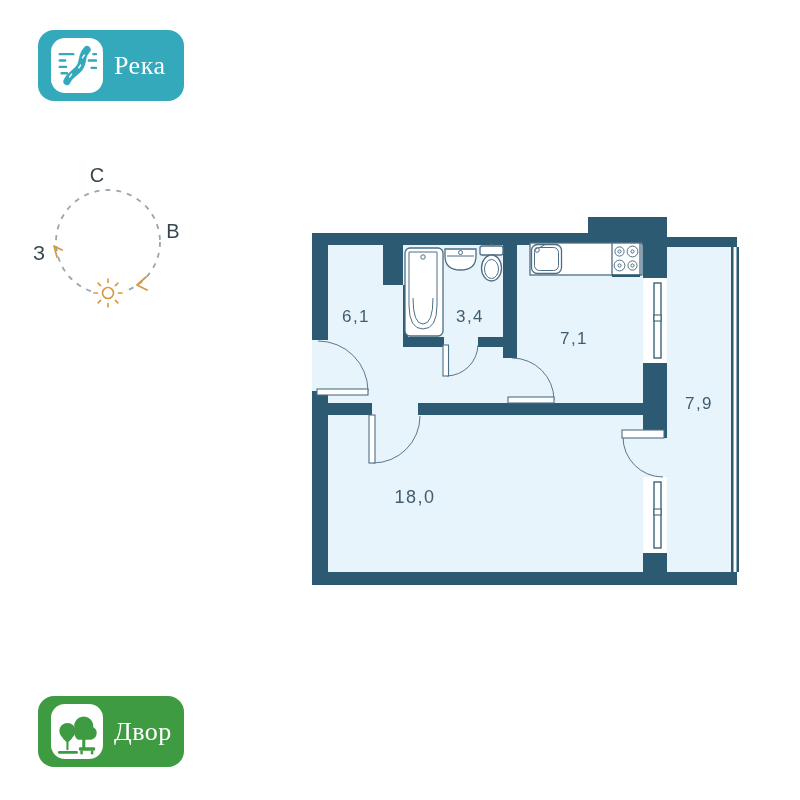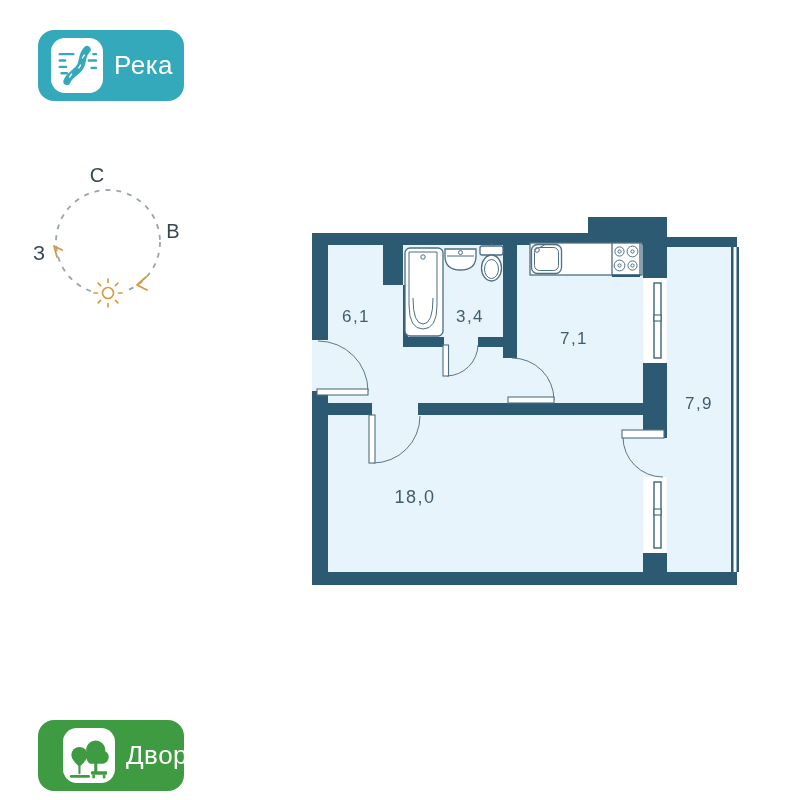--- a/index.html
+++ b/index.html
@@ -23,28 +23,29 @@
     fill:var(--room-label);font-size:17px;letter-spacing:1.5px;
     text-anchor:middle;font-family:"Liberation Sans",sans-serif;
   }
   .room-label.big{font-size:18px;}
   
   .badge{
     position:absolute;left:38px;width:146px;height:71px;border-radius:16px;
     display:flex;align-items:center;box-sizing:border-box;
   }
   .badge.river{top:30px;background:var(--river-badge);}
-  .badge.yard{top:720px;background:var(--yard-badge);padding-left:12px;}
+  .badge.yard{top:696px;background:var(--yard-badge);}
   .badge .tile{
     width:52px;height:55px;background:#ffffff;border-radius:14px;
     margin-left:13px;display:flex;align-items:center;justify-content:center;flex:0 0 auto;
   }
   .badge .lbl{
     color:var(--badge-text);font-size:26px;font-weight:500;letter-spacing:.5px;
     margin-left:11px;
+    font-family:Liberation Serif, serif;
   }
   .river-ic{fill:none;stroke:var(--river-badge);stroke-linecap:round;stroke-linejoin:round;}
   .yard-fill{fill:var(--yard-badge);stroke:none;}
   .yard-line{fill:none;stroke:var(--yard-badge);stroke-linecap:round;}
   
   #compass{position:absolute;left:20px;top:150px;}
   .c-circle{fill:none;stroke:var(--compass-circle);stroke-width:1.8;stroke-dasharray:5 6;}
   .c-letter{fill:var(--compass-letter);font-size:20px;font-weight:500;text-anchor:middle;
     font-family:"Liberation Sans",sans-serif;}
   .c-sun{fill:none;stroke:var(--sun);stroke-width:1.6;stroke-linecap:round;}

